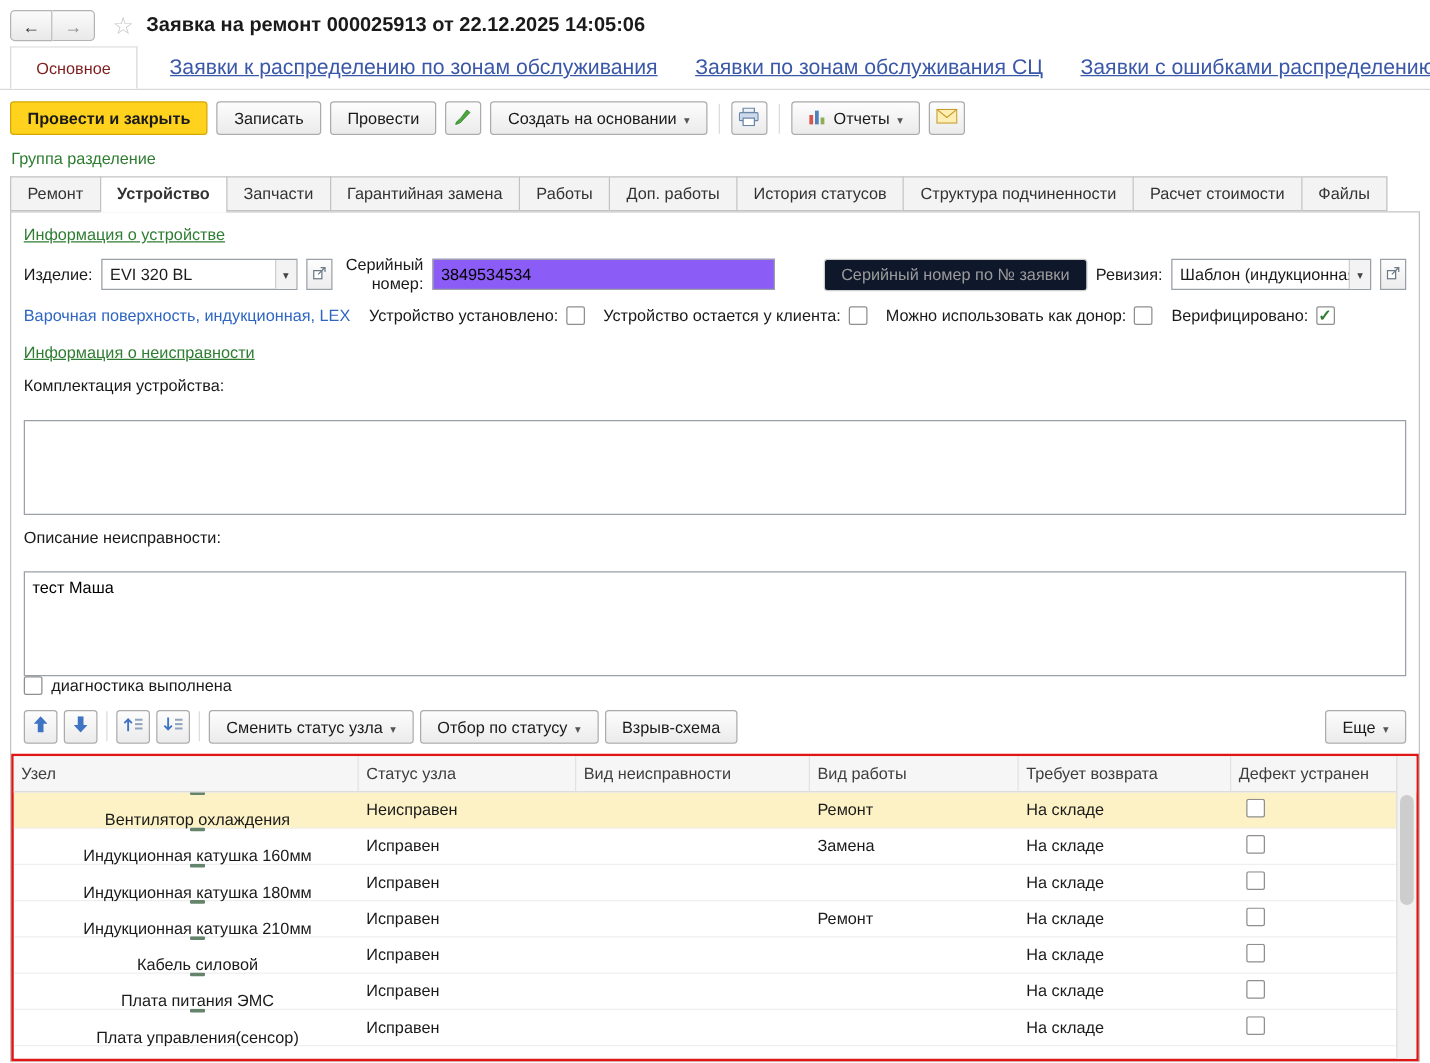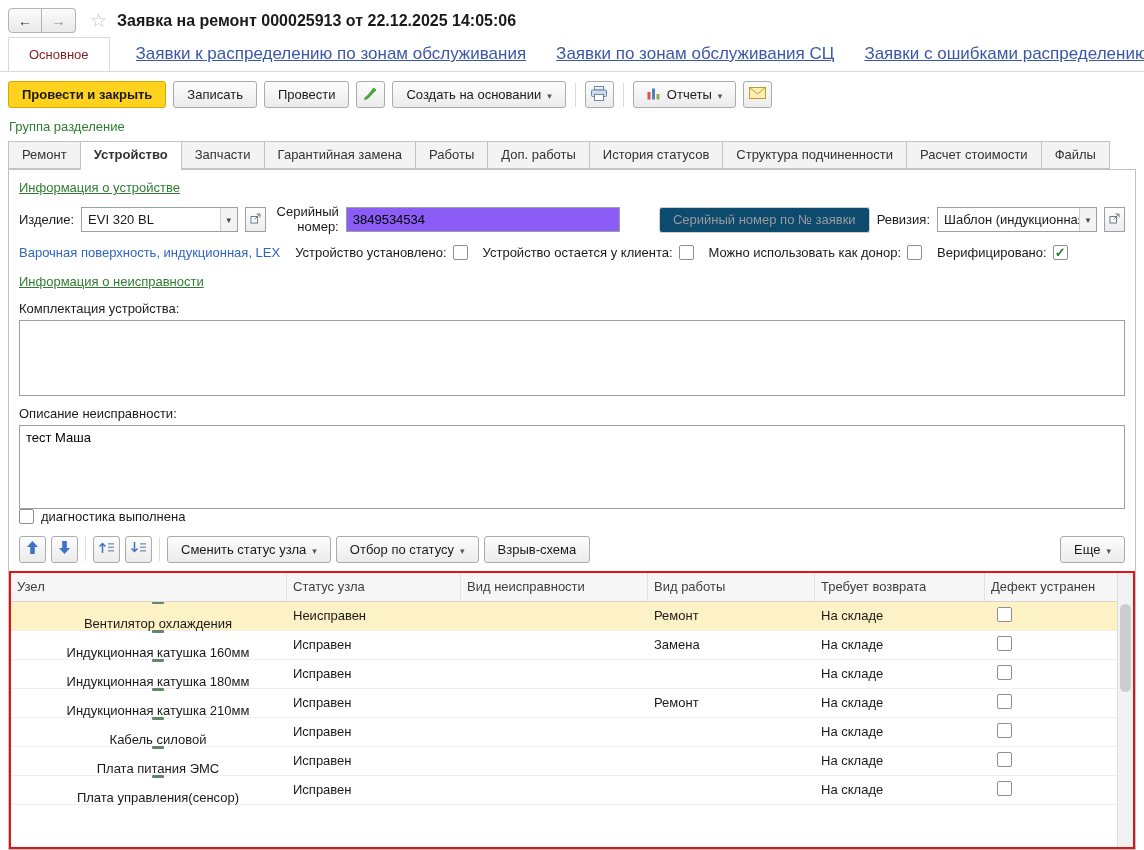--- a/index.html
+++ b/index.html
@@ -19,21 +19,21 @@
   .navstrip { display:flex; align-items:stretch; border-bottom:1px solid #d9d9d9; padding-left:8px; height:35px; flex:none; white-space:nowrap; overflow:hidden; }
   .main-tab { display:flex; align-items:center; padding:0 20px; border:1px solid #d9d9d9; border-bottom:none; background:#fff; color:#7f1d1d; cursor:pointer; }
   .nav-links { display:flex; align-items:center; gap:30px; margin-left:26px; overflow:hidden; }
   .nav-link { color:#3b57a8; text-decoration:underline; font-size:17px; cursor:pointer; }
 
   
   .toolbar { display:flex; align-items:center; gap:7px; padding:9px 8px; flex:none; }
   .btn { height:27px; display:inline-flex; align-items:center; gap:6px; padding:0 13px; border:1px solid #ababab; border-radius:3px; background:linear-gradient(#fdfdfd,#ebebeb); color:#1a1a1a; font:inherit; cursor:pointer; white-space:nowrap; }
   .btn.primary { background:#ffd21e; border-color:#d3a800; font-weight:bold; }
   .btn.icon-only { width:29px; padding:0; justify-content:center; }
-  .btn.disabled { color:#9b9b9b; background:#0c4a6e; border-color:#cfcfcf; cursor:default;margin-left:32px; }
+  .btn.disabled { color:#9b9b9b; background:#0f172a; border-color:#cfcfcf; cursor:default;margin-left:32px; }
   .caret::after { content:"▾"; font-size:9px; color:#555; }
   .sep { width:1px; height:24px; background:#dcdcdc; margin:0 2px; flex:none; }
 
   .group-caption { color:#2e7d32; padding:2px 10px 7px 9px; flex:none; }
 
   
   .tabstrip { display:flex; margin:0 8px; position:relative; z-index:2; flex:none; }
   .tab { padding:5px 13px 6px; border:1px solid #c3c3c3; border-right:none; background:#f3f3f3; color:#333; cursor:pointer; }
   .tab:last-child { border-right:1px solid #c3c3c3; }
   .tab.active { background:#fff; font-weight:bold; border-bottom:1px solid #fff; margin-bottom:-1px; }
@@ -52,21 +52,21 @@
   .open-btn { width:21px; height:25px; border:1px solid #9aa0a6; background:linear-gradient(#fdfdfd,#ececec); display:flex; align-items:center; justify-content:center; cursor:pointer; padding:0; flex:none; }
 
   .cb { width:15px; height:15px; border:1px solid #8f8f8f; border-radius:2px; background:#fff; display:inline-flex; align-items:center; justify-content:center; flex:none; cursor:pointer; }
   .cb.checked::after { content:"✓"; color:#2e7d32; font-size:13px; font-weight:bold; line-height:1; }
   .cb-row { display:flex; align-items:center; margin:1px 0 10px; flex:none; white-space:nowrap; }
   .cb-group { display:flex; align-items:center; gap:6px; margin-left:15px; }
   .blue-link { color:#2e66c2; cursor:pointer; }
 
   textarea { width:100%; border:1px solid #9aa0a6; resize:none; font:inherit; padding:4px 6px; display:block; }
   .field-lbl { margin:2px 0 4px; flex:none; }
-  .ta-wrap { flex:none; }
+  .ta-wrap { flex:none;margin-top:16px; }
 
   .sym-row { display:flex; align-items:center; gap:7px; margin:11px 0 7px; flex:none; }
   .sym-input { flex:1; }
   .mini-btn { width:24px; height:25px; border:1px solid #9aa0a6; background:linear-gradient(#fdfdfd,#ececec); font:inherit; cursor:pointer; padding:0; flex:none; }
   .diag-row { display:flex; align-items:center; gap:7px; margin:0 0 10px; flex:none; }
 
   .cmdbar { display:flex; align-items:center; gap:5px; margin:2px 0 8px; flex:none; }
   .icon-btn { width:27px; height:27px; border:1px solid #ababab; border-radius:3px; background:linear-gradient(#fdfdfd,#ebebeb); display:flex; align-items:center; justify-content:center; cursor:pointer; padding:0; }
   .spacer { flex:1; }
 

